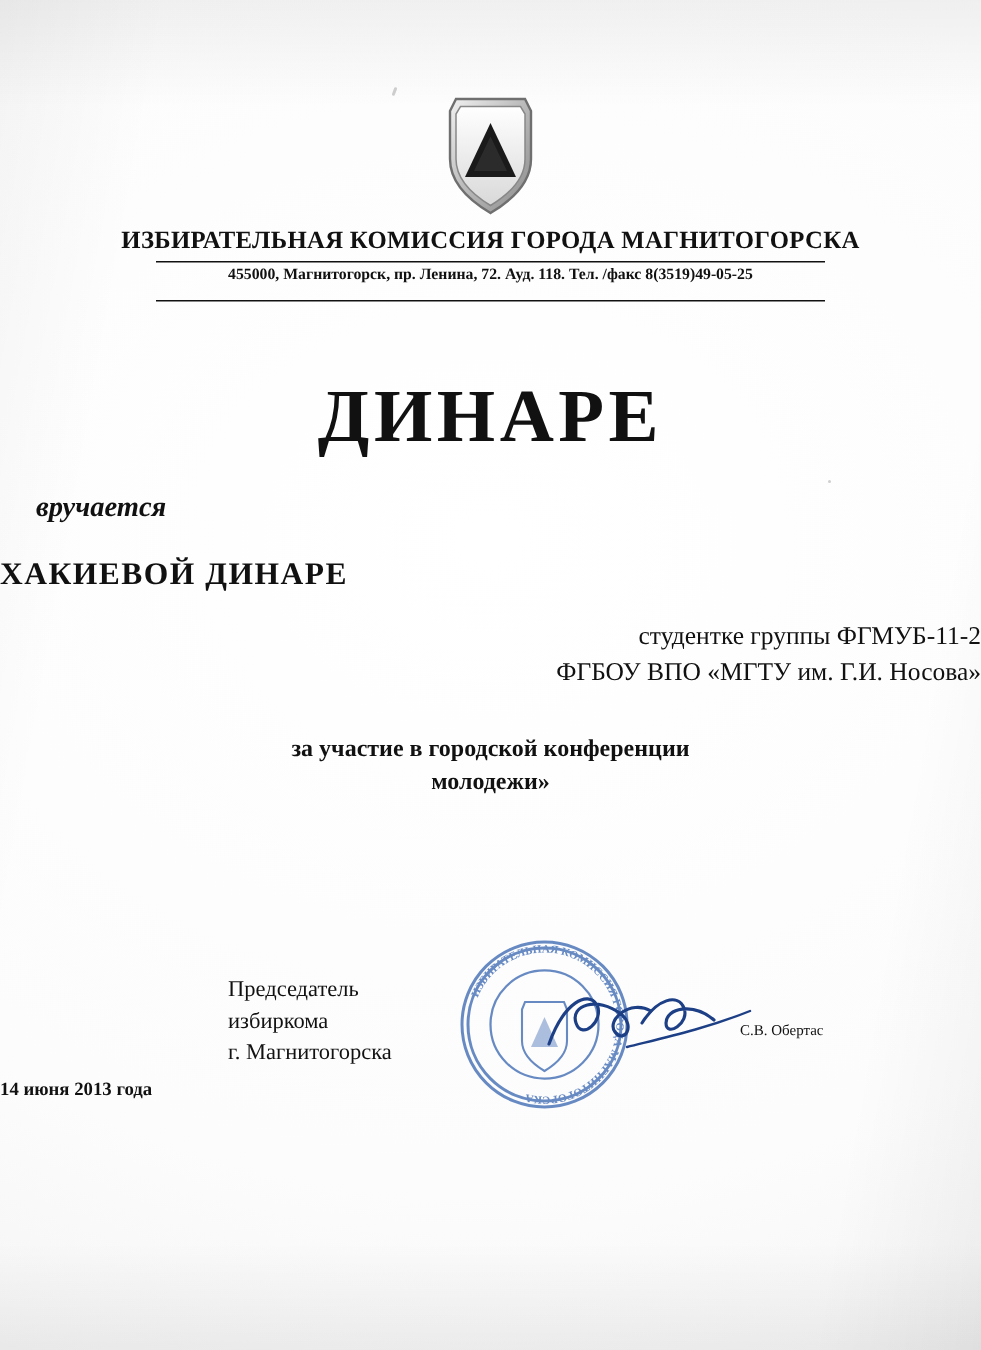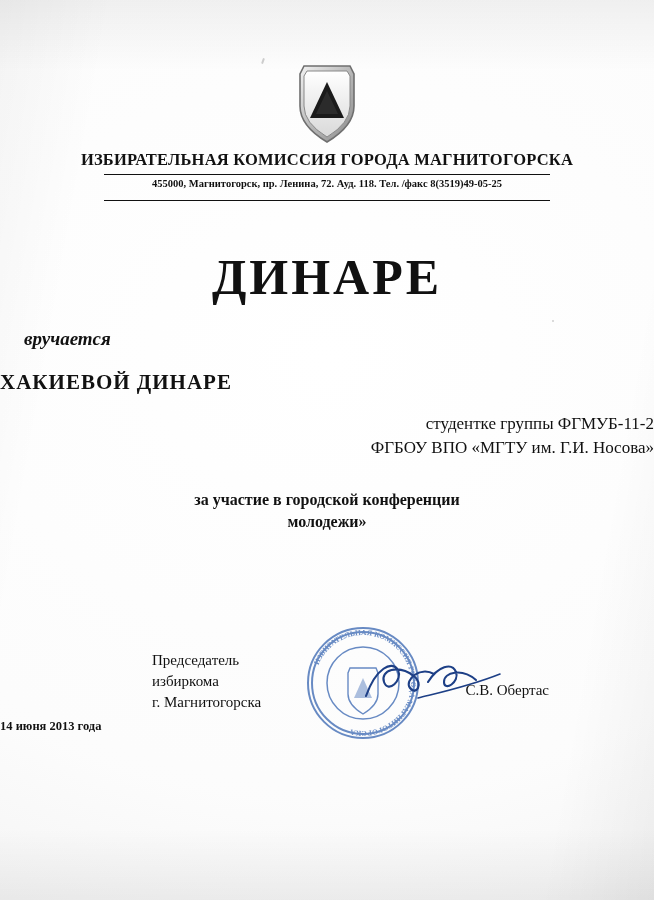--- a/index.html
+++ b/index.html
@@ -152,21 +152,21 @@
     left: 112px;
     font-size: 15px;
     line-height: 21px;
     color: #111;
     margin-left: 40px;
   }
   .signer-name {
     position: absolute;
     top: 682px;
     right: 105px;
-    font-size: 15px;
+    font-size: 10px;
     color: #111;
     margin-left: 16px;
   }
 
   .date-place {
     position: absolute;
     top: 718px;
     left: 0;
     right: 0;
     text-align: left;

